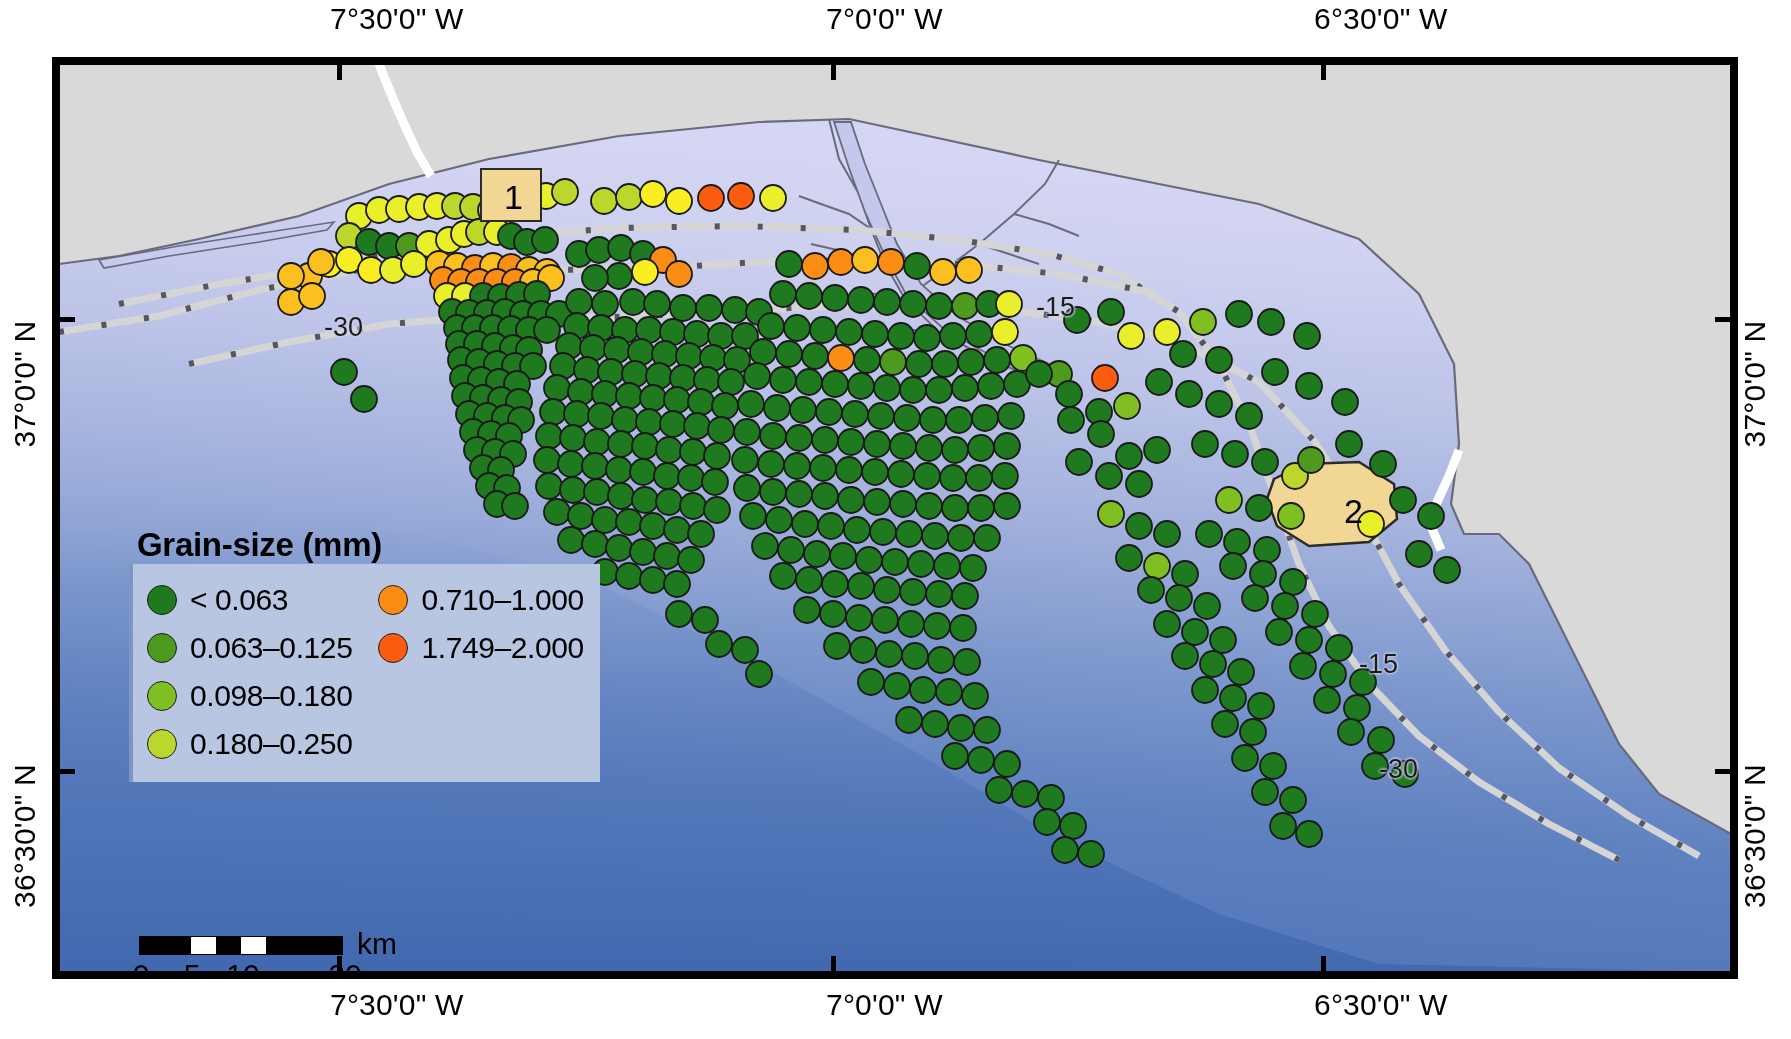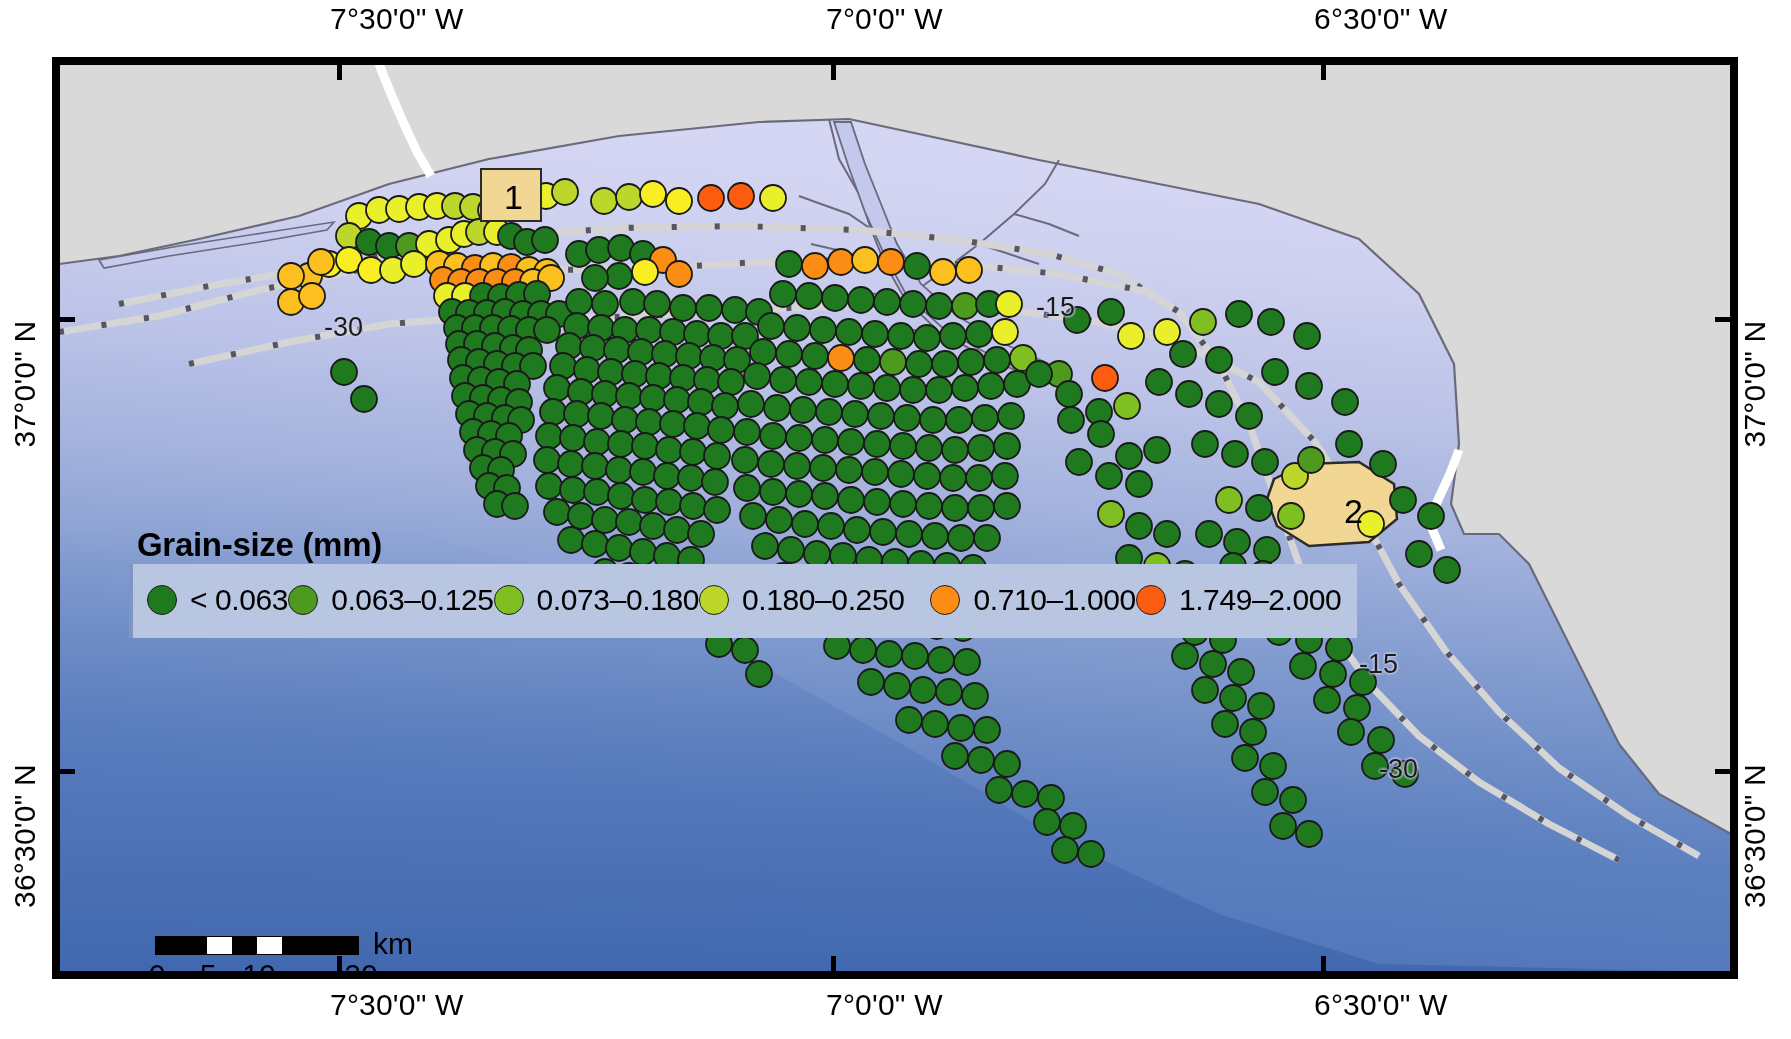--- a/index.html
+++ b/index.html
@@ -99,42 +99,42 @@
   #legend-box {
     position: absolute;
     left: 70px; top: 500px;
     width: 240px;  
     background: #b9c6e2;
     border-left: 4px solid #7f96c4;
     padding: 12px 16px 14px 14px;
     display: flex;
     gap: 4px;
   }
-  .legend-col { display: flex; flex-direction: row; gap: 0; text-align: center; }
+  .legend-col { display: flex; flex-direction: column; gap: 0; text-align: center; }
   .legend-item {
     display: flex;
     align-items: center;
     height: 48px;
     gap: 13px;
   }
   .legend-swatch {
     width: 30px; height: 30px;
     border-radius: 50%;
     border: 1.6px solid #1d1d1d;
     flex: 0 0 auto;
   }
   .legend-label {
     font-size: 30px;
     color: #000;
     white-space: nowrap;
     letter-spacing: -0.4px;
   }
 
   
-  #scalebar { position: absolute; left: 96px; top: 872px; }
+  #scalebar { position: absolute; left: 80px; top: 872px; }
   #sb-bar {
     position: relative;
     width: 204px; height: 19px;
     border: 1.5px solid #000;
     background: #000;
     display: flex;
   }
   #sb-bar .seg { height: 100%; }
   #sb-km {
     position: absolute;
@@ -728,21 +728,21 @@
           <div class="legend-item">
             <span class="legend-swatch" style="background: rgb(31, 122, 31);"></span>
             <span class="legend-label">&lt; 0.063</span>
           </div>
           <div class="legend-item">
             <span class="legend-swatch" style="background: rgb(78, 154, 30);"></span>
             <span class="legend-label">0.063–0.125</span>
           </div>
           <div class="legend-item">
             <span class="legend-swatch" style="background: rgb(127, 191, 34);"></span>
-            <span class="legend-label">0.073–0.180</span>
+            <span class="legend-label">0.098–0.180</span>
           </div>
           <div class="legend-item">
             <span class="legend-swatch" style="background: rgb(188, 214, 43);"></span>
             <span class="legend-label">0.180–0.250</span>
           </div>
         </div>
         <div class="legend-col" style="margin-left: 22px;">
           <div class="legend-item">
             <span class="legend-swatch" style="background: rgb(251, 140, 20);"></span>
             <span class="legend-label">0.710–1.000</span>

